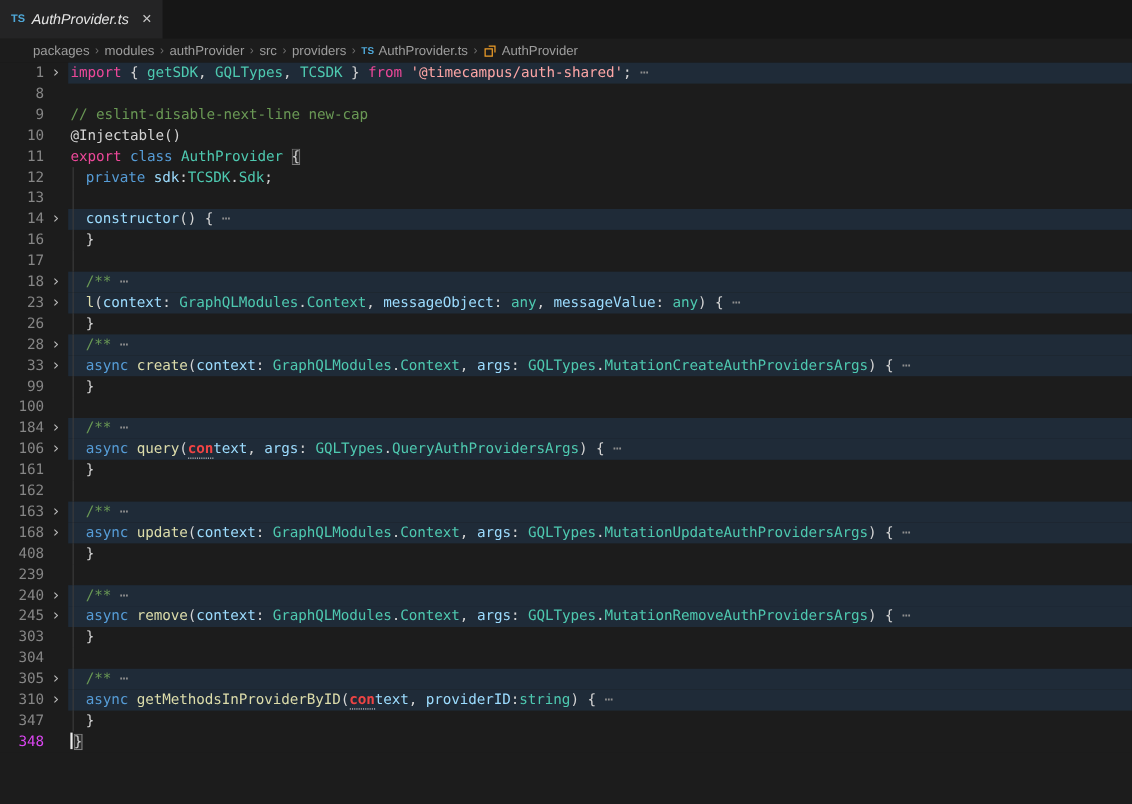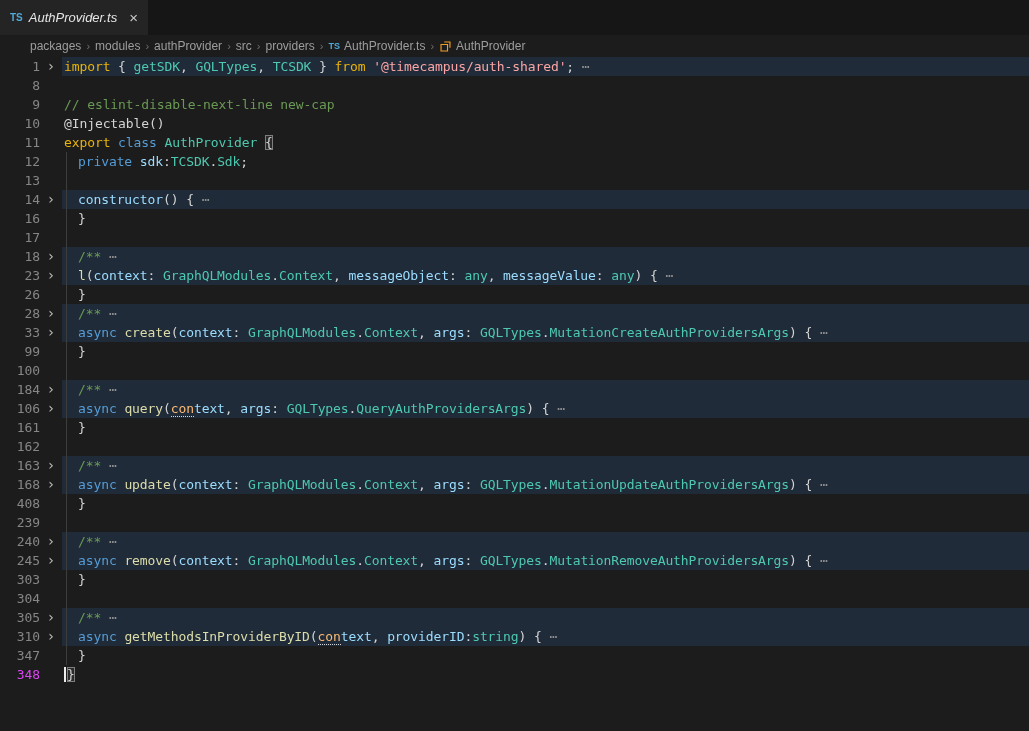--- a/index.html
+++ b/index.html
@@ -33,25 +33,25 @@
   .ln { width:40px; flex:none; text-align:right; color:#868686; }
   .ln.active { color:#d946ef; }
   .fold-col { width:22px; flex:none; text-align:center; color:#bcbcbc;
               font-family:"DejaVu Sans", sans-serif; font-size:14px; cursor:pointer; }
   .code { flex:1; position:relative; padding-left:2px; }
   .line.hl .code { background:#1f2b38; }
   .code.guide::before { content:""; position:absolute; left:4px; top:0; bottom:0;
                         width:1px; background:#3d3d3d; }
   .indent { display:inline-block; width:14px; }
 
-  .tk-kw1 { color:#eab308; }
+  .tk-kw1 { color:#ec4899; }
   .tk-kw2 { color:#569CD6; }
   .tk-typ { color:#4EC9B0;text-align:center; }
   .tk-var { color:#9CDCFE; }
-  .tk-varu { color:#fdba74; border-bottom:1px dotted #d6d6d6; }
+  .tk-varu { color:#ef4444; border-bottom:1px dotted #d6d6d6;font-weight:bold; }
   .tk-fn  { color:#DCDCAA; }
   .tk-ctor{ color:#9CDCFE; }
   .tk-pln { color:#D4D4D4; }
   .tk-cmt { color:#6A9955; }
   .tk-str { color:#fca5a5; }
   .tk-ell { color:#8f8f8f; }
   .tk-mbr { color:#D4D4D4; box-shadow:inset 0 0 0 1px #7e7e7e;
             background:rgba(110,110,110,0.18); }
   .cursor { display:inline-block; width:2px; height:15px; background:#ececec;
             vertical-align:middle; margin-right:1px; position:relative; top:-1px; }

